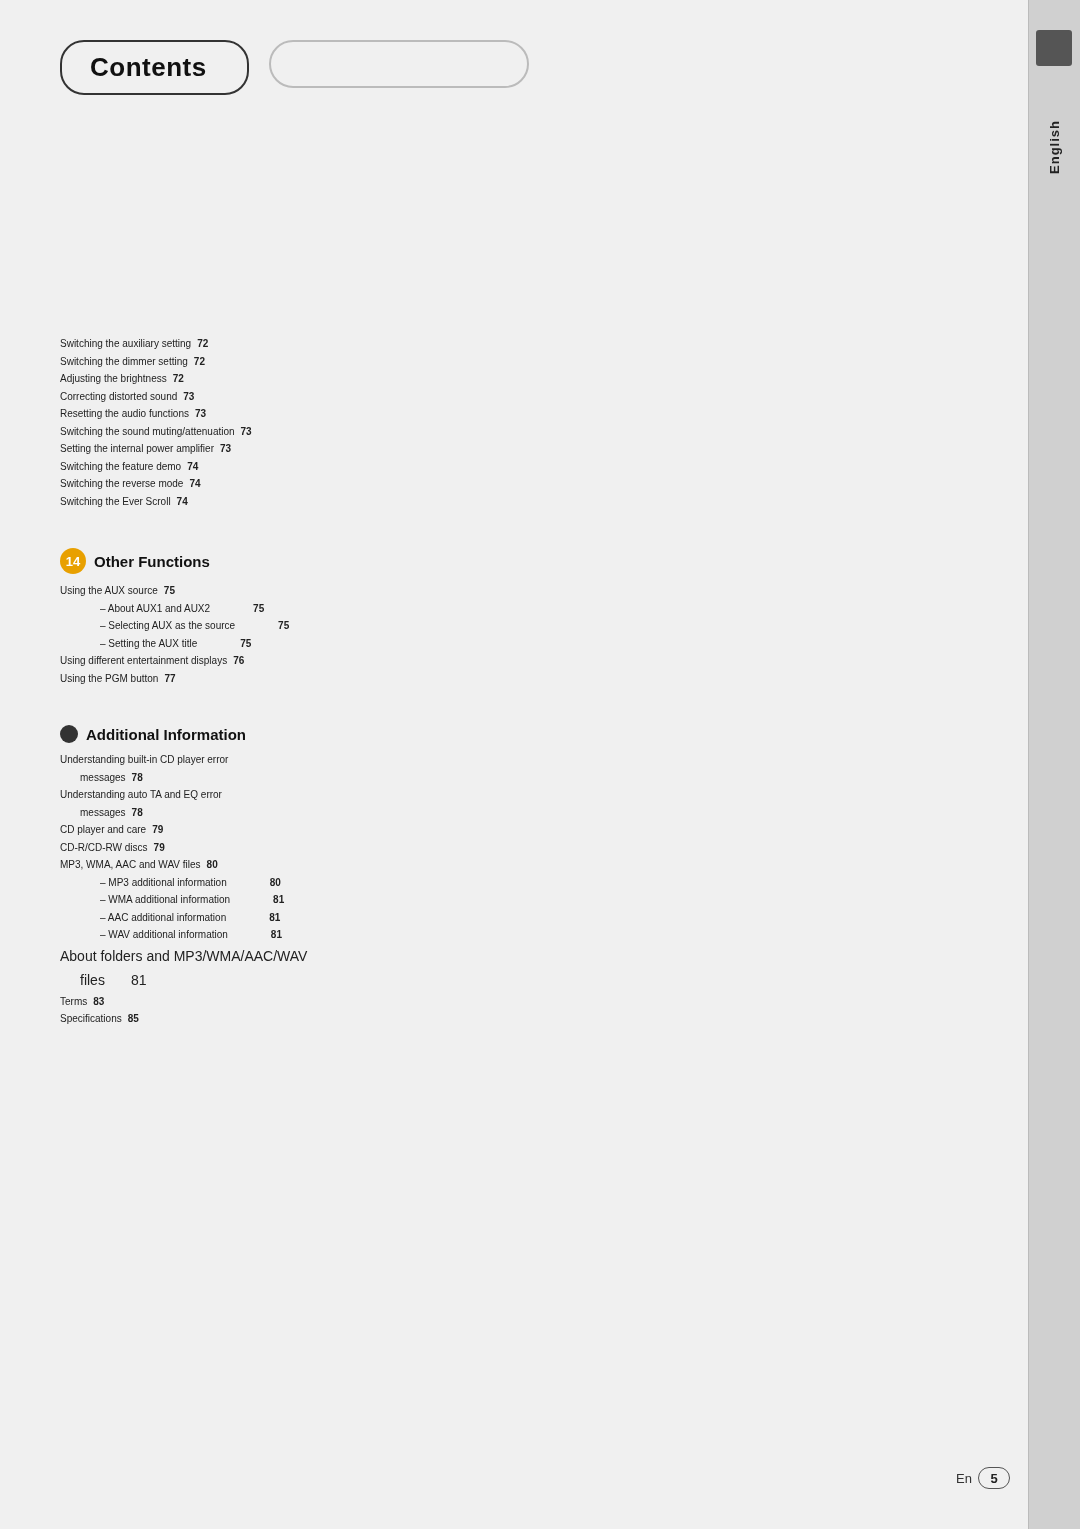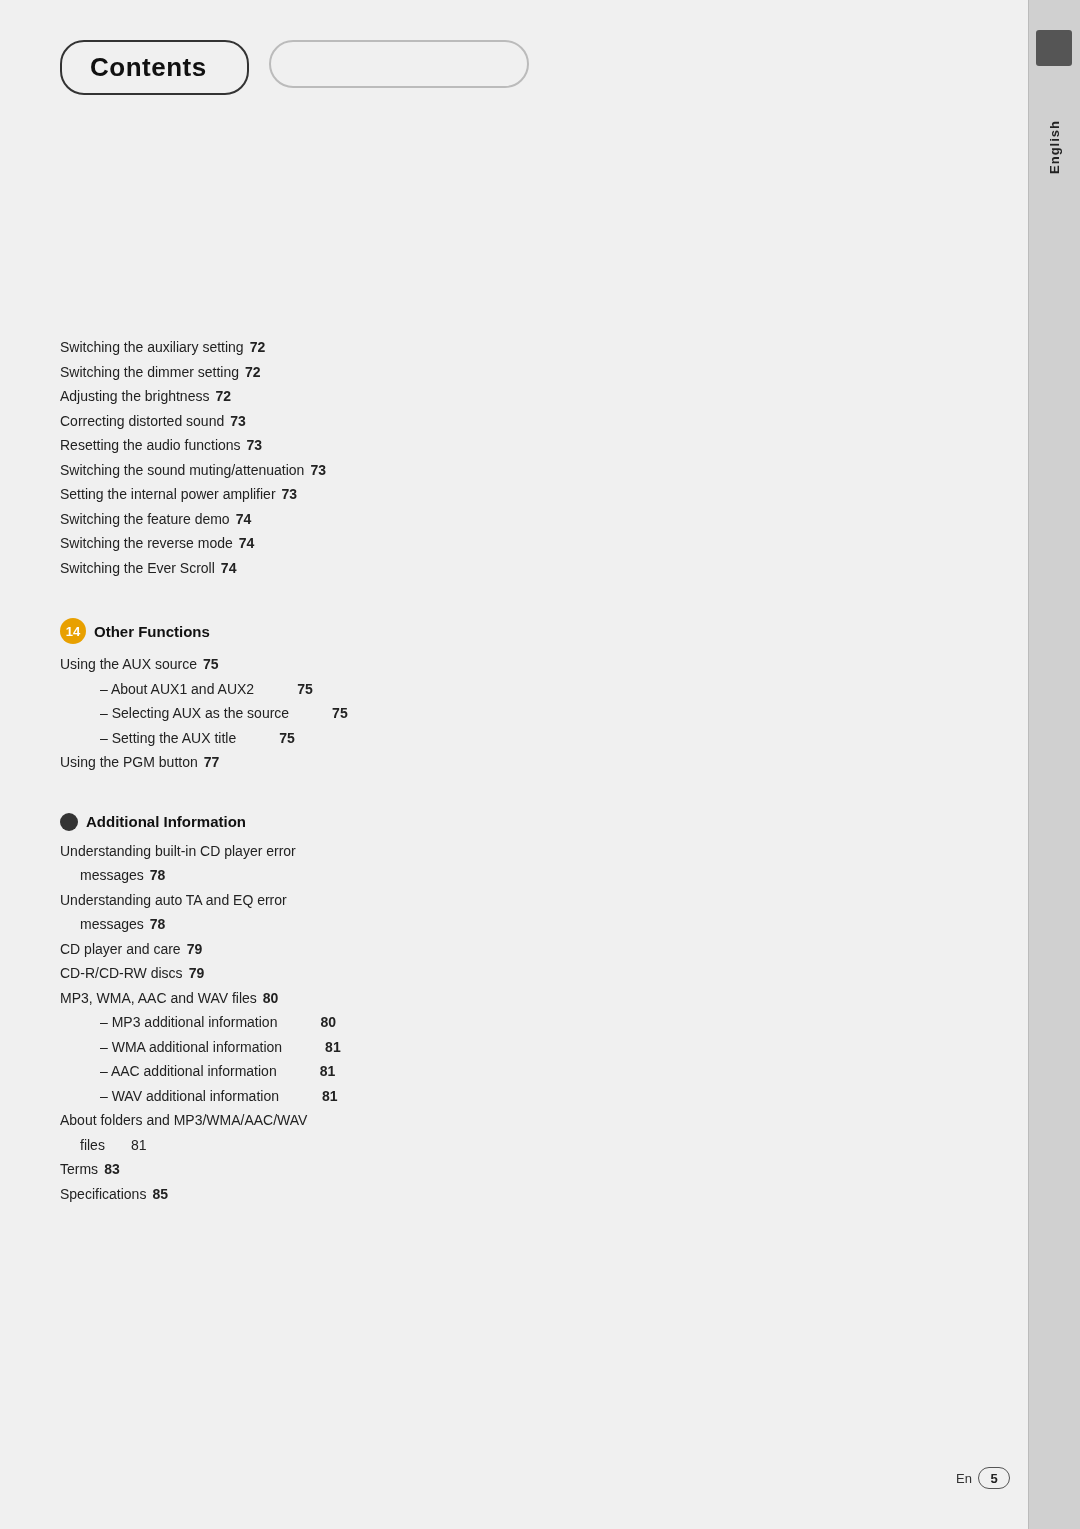--- a/index.html
+++ b/index.html
@@ -95,21 +95,21 @@
     }
 
     .toc-section {
       margin-bottom: 6px;
     }
 
     .toc-item {
       display: flex;
       align-items: baseline;
       line-height: 1.75;
-      font-size: 14px;
+      font-size: 10px;
       color: #222;
     }
 
     .toc-item .item-text {
       flex: 0 0 auto;
     }
 
     .toc-item .item-page {
       font-weight: bold;
       margin-left: 6px;
@@ -260,20 +260,24 @@
       </div>
       <div class="toc-item sub-item-dash">
         <span class="item-text">– Selecting AUX as the source</span>
         <span class="item-page">75</span>
       </div>
       <div class="toc-item sub-item-dash">
         <span class="item-text">– Setting the AUX title</span>
         <span class="item-page">75</span>
       </div>
       <div class="toc-item">
+        <span class="item-text">Using different entertainment displays</span>
+        <span class="item-page">76</span>
+      </div>
+      <div class="toc-item">
         <span class="item-text">Using the PGM button</span>
         <span class="item-page">77</span>
       </div>
     </div>
 
     <div class="section-header">
       <span class="section-dot-badge"></span>
       <span>Additional Information</span>
     </div>
 

